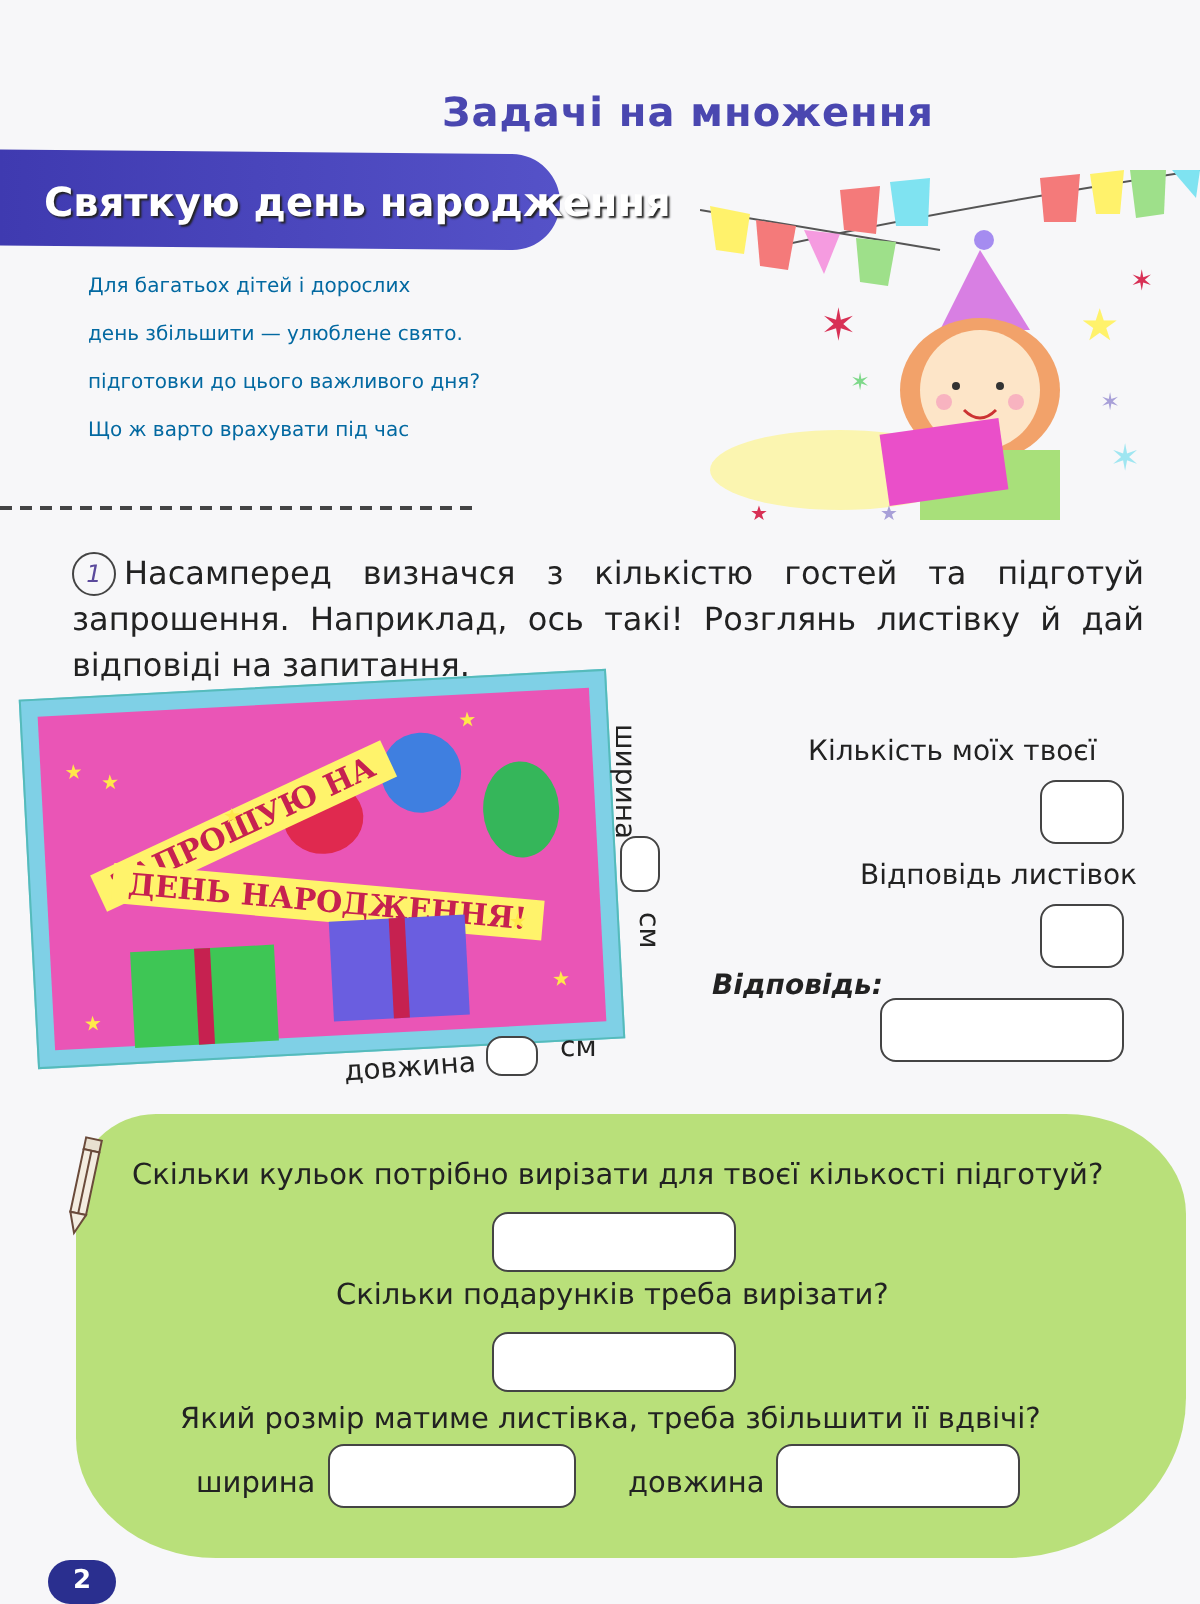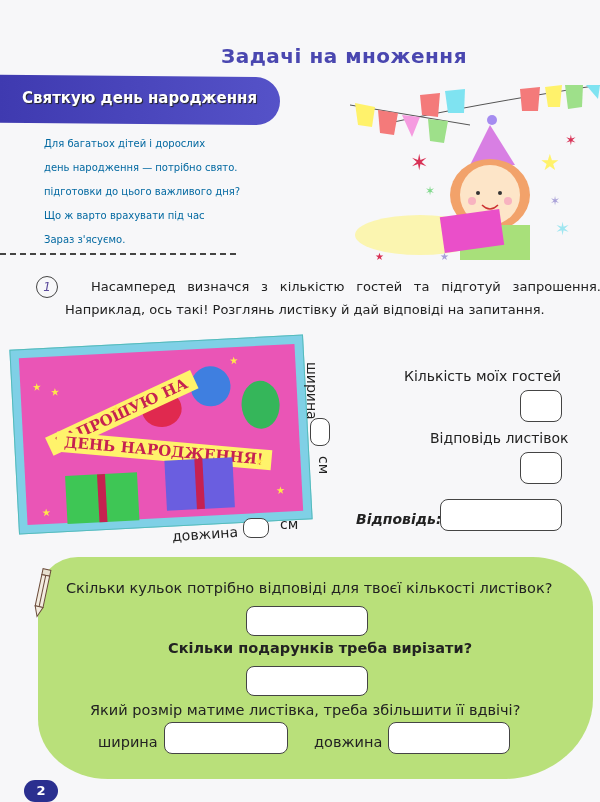--- a/index.html
+++ b/index.html
@@ -1,23 +1,23 @@
 <!DOCTYPE html>
 <html><head>
 <meta charset="utf-8">
 <style>
   html,body{margin:0;padding:0;}
   body{width:600px;height:802px;background:#f7f7f9;position:relative;overflow:hidden;font-family:"DejaVu Sans",sans-serif;color:#222;}
   .abs{position:absolute;}
   .title{left:0;width:600px;top:44px;text-align:center;font-family:"DejaVu Sans",sans-serif;font-weight:bold;font-size:20px;color:#4a47b0;letter-spacing:0.5px;padding-left:44px;}
   .banner{left:0;top:76px;width:280px;height:48px;background:linear-gradient(90deg,#3f3ab0,#5552c8);border-radius:0 26px 26px 0;transform:skewY(0.5deg);}
-  .banner-text{left:22px;top:89px;font-weight:bold;font-size:15px;color:#fff;text-shadow:1px 1px 1px #222;}
+  .banner-text{left:22px;top:89px;font-weight:bold;font-size:20px;color:#fff;text-shadow:1px 1px 1px #222;}
   .intro{left:44px;top:132px;width:300px;font-size:10px;line-height:24px;color:#0369a1;}
   .dashed{left:0;top:253px;width:236px;border-top:2px dashed #444;}
-  .task{left:36px;top:275px;width:536px;font-size:13px;line-height:23px;text-align:justify;color:#222;margin-left:29px;}
+  .task{left:36px;top:275px;width:536px;font-size:16px;line-height:23px;text-align:justify;color:#222;}
   .num{left:36px;top:276px;width:20px;height:20px;border:1.5px solid #444;border-radius:50%;font-size:12px;color:#5b4a9c;text-align:center;line-height:20px;font-style:italic;}
   .card{left:14px;top:342px;width:292px;height:183px;background:#7fd0e6;transform:rotate(-3deg);border:1px solid #5bb;}
   .card-inner{position:absolute;left:8px;top:8px;right:8px;bottom:8px;background:#ea55b6;}
   .ribbon{position:absolute;background:#fff36b;color:#c62150;font-family:"DejaVu Serif",serif;font-weight:bold;font-size:15px;padding:1px 8px;white-space:nowrap;}
   .balloon{position:absolute;border-radius:50%;}
   .gift{position:absolute;}
   .star{position:absolute;color:#ffe84a;font-size:10px;}
   .box{position:absolute;border:1.5px solid #444;border-radius:8px;background:#fff;}
   .label{position:absolute;font-size:14px;color:#222;white-space:nowrap;}
   .green{left:38px;top:557px;width:555px;height:222px;background:#b9e07a;border-radius:40px 60px 90px 70px/40px 50px 80px 60px;}
@@ -27,24 +27,23 @@
 </head>
 <body>
 
 <div class="abs title">Задачі на множення</div>
 
 <div class="abs banner"></div>
 <div class="abs banner-text">Святкую день народження</div>
 
 <div class="abs intro">
   <div>Для багатьох дітей і дорослих</div>
-  <div>день народження — потрібно свято.</div>
+  <div>день збільшити — улюблене свято.</div>
   <div>підготовки до цього важливого дня?</div>
   <div>Що ж варто врахувати під час</div>
-  <div>Зараз з'ясуємо.</div>
 </div>
 
 <svg class="abs" style="left:350px;top:85px;" width="250" height="175">
   <ellipse cx="70" cy="150" rx="65" ry="20" fill="#fbf5b0"></ellipse>
   <path d="M30 40 Q120 20 250 0" stroke="#555" fill="none"></path>
   <path d="M0 20 Q60 30 120 40" stroke="#555" fill="none"></path>
   <polygon points="5,18 25,22 22,42 8,40" fill="#fff26b"></polygon>
   <polygon points="28,25 48,28 44,50 30,48" fill="#f47a7a"></polygon>
   <polygon points="52,30 70,32 62,52" fill="#f59be0"></polygon>
   <polygon points="78,34 98,36 94,58 80,56" fill="#9ee08a"></polygon>
@@ -106,42 +105,42 @@
 </div>
 
 <div class="label" style="left:294px;top:362px;transform:rotate(90deg);transform-origin:left top;left:320px;">ширина</div>
 <div class="box" style="left:310px;top:418px;width:18px;height:26px;"></div>
 <div class="label" style="left:332px;top:456px;transform:rotate(90deg);transform-origin:left top;">см</div>
 
 <div class="label" style="left:172px;top:526px;transform:rotate(-4deg);">довжина</div>
 <div class="box" style="left:243px;top:518px;width:24px;height:18px;"></div>
 <div class="label" style="left:280px;top:516px;">см</div>
 
-<div class="label" style="left:404px;top:368px;">Кількість моїх гостей</div>
+<div class="label" style="left:404px;top:368px;">Кількість моїх твоєї</div>
 <div class="box" style="left:520px;top:390px;width:40px;height:30px;"></div>
 <div class="label" style="left:430px;top:430px;">Відповідь листівок</div>
 <div class="box" style="left:520px;top:452px;width:40px;height:30px;"></div>
-<div class="label" style="left:356px;top:511px;font-weight:bold;font-style:italic;">Відповідь:</div>
+<div class="label" style="left:356px;top:485px;font-weight:bold;font-style:italic;">Відповідь:</div>
 <div class="box" style="left:440px;top:499px;width:120px;height:30px;"></div>
 
 <div class="abs green"></div>
 
 <svg class="abs" style="left:32px;top:567px;" width="20" height="52">
   <g transform="rotate(12 10 26)">
     <rect x="6" y="2" width="8" height="6" fill="#e8e0d0" stroke="#6a4a3a"></rect>
     <rect x="6" y="8" width="8" height="32" fill="#f3ece0" stroke="#6a4a3a"></rect>
     <line x1="10" y1="8" x2="10" y2="40" stroke="#6a4a3a"></line>
     <polygon points="6,40 14,40 10,50" fill="#f3ece0" stroke="#6a4a3a"></polygon>
   </g>
 </svg>
 
-<div class="q" style="left:66px;top:580px;">Скільки кульок потрібно відповіді для твоєї кількості листівок?</div>
+<div class="q" style="left:66px;top:580px;">Скільки кульок потрібно вирізати для твоєї кількості підготуй?</div>
 <div class="box" style="left:246px;top:606px;width:120px;height:28px;"></div>
 
-<div class="q" style="left:168px;top:640px;font-weight:bold;">Скільки подарунків треба вирізати?</div>
+<div class="q" style="left:168px;top:640px;">Скільки подарунків треба вирізати?</div>
 <div class="box" style="left:246px;top:666px;width:120px;height:28px;"></div>
 
 <div class="q" style="left:90px;top:702px;">Який розмір матиме листівка, треба збільшити її вдвічі?</div>
 <div class="q" style="left:98px;top:734px;">ширина</div>
 <div class="box" style="left:164px;top:722px;width:122px;height:30px;"></div>
 <div class="q" style="left:314px;top:734px;">довжина</div>
 <div class="box" style="left:388px;top:722px;width:120px;height:30px;"></div>
 
 <div class="abs pagenum">2</div>
 

